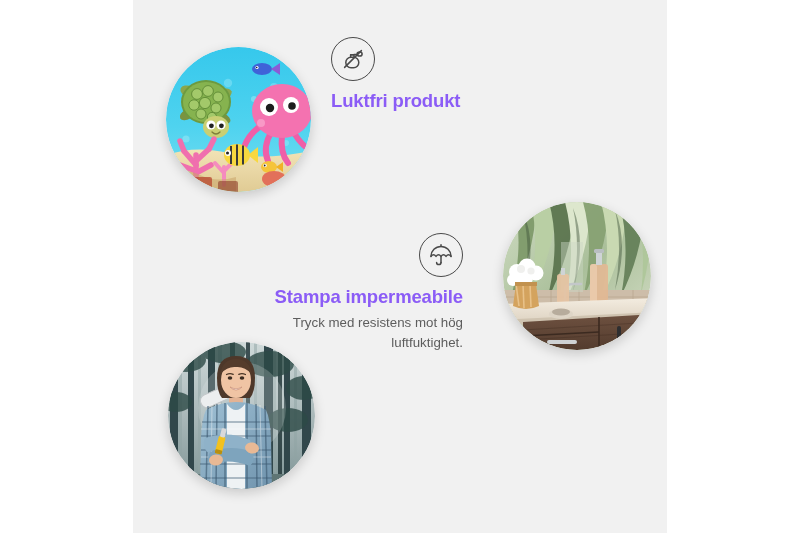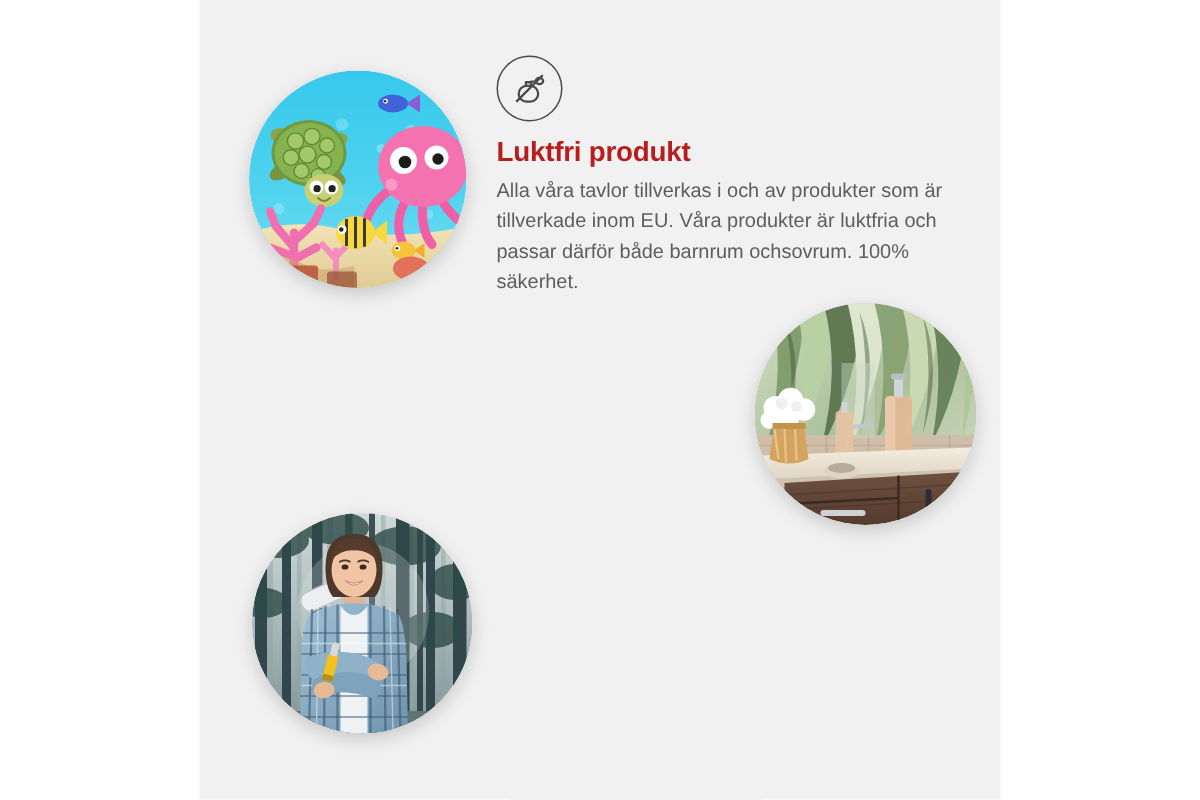--- a/index.html
+++ b/index.html
@@ -49,21 +49,21 @@
     border: 1.6px solid #4a4a4a;
     display: flex;
     align-items: center;
     justify-content: center;
   }
   .icon-circle svg { display: block; }
 
   .feat-title {
     font-size: 18.5px;
     font-weight: bold;
-    color: #b91c1c;
+    color: #8b5cf6;
     letter-spacing: -0.15px;
     margin-top: 9px;
     line-height: 1.2;
   }
 
   .feat-body {
     font-size: 13.3px;
     color: #5d5d5d;
     line-height: 1.52;
     margin-top: 5px;
@@ -463,19 +463,38 @@
 
             <path d="M14 8.4 h3.4"></path>
 
             <ellipse cx="19.6" cy="8" rx="2.5" ry="2.1"></ellipse>
 
             <path d="M4.6 21.4 L21.4 4.6"></path>
           </svg>
         </div>
       </div>
       <div class="feat-title">Luktfri produkt</div>
-      <div class="feat-body">Alla våra tavlor tillverkas i och av produkter som är tillverkade inom EU. Våra produkter är luktfria och passar därför både barnrum ochsovrum. 100% säkerhet.</div>
     </div>
 
+    <div class="feature align-right" id="feature-2">
+      <div class="icon-wrap">
+        <div class="icon-circle">
+          <svg width="26" height="26" viewBox="0 0 26 26" fill="none" stroke="#4a4a4a" stroke-width="1.5" stroke-linecap="round" stroke-linejoin="round">
+
+            <path d="M3 14.4 A10 10 0 0 1 23 14.4"></path>
+
+            <path d="M3 14.4 q2.5 -3.2 5 0 q2.5 -3.2 5 0 q2.5 -3.2 5 0 q2.5 -3.2 5 0"></path>
+
+            <path d="M13 14.4 V20.4"></path>
+
+            <path d="M13 20.4 a2.2 2.2 0 0 1 -4.4 0"></path>
+
+            <path d="M13 4.4 V2.8"></path>
+          </svg>
+        </div>
+      </div>
+      <div class="feat-title">Stampa impermeabile</div>
+      <div class="feat-body">Tryck med resistens mot hög luftfuktighet.</div>
+    </div>
 
 
   </div>
 </div>
 
 </body></html>

